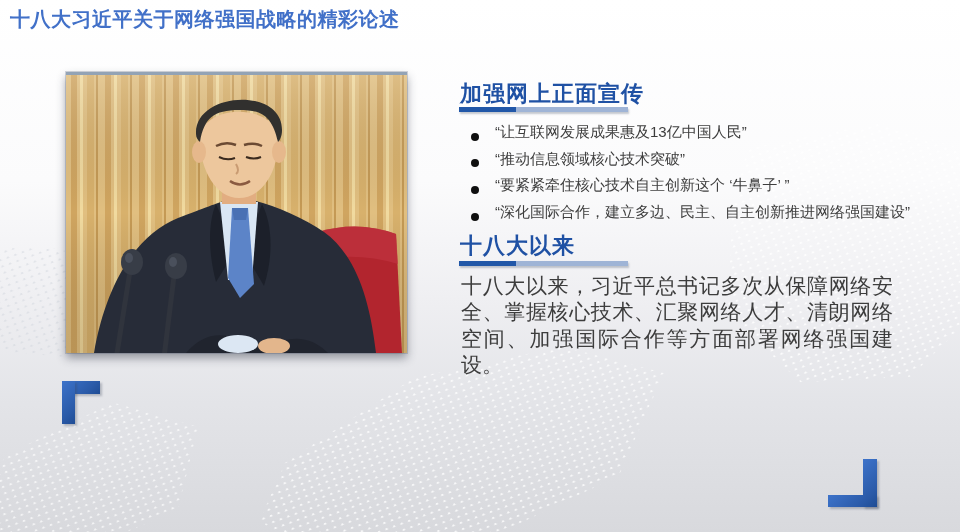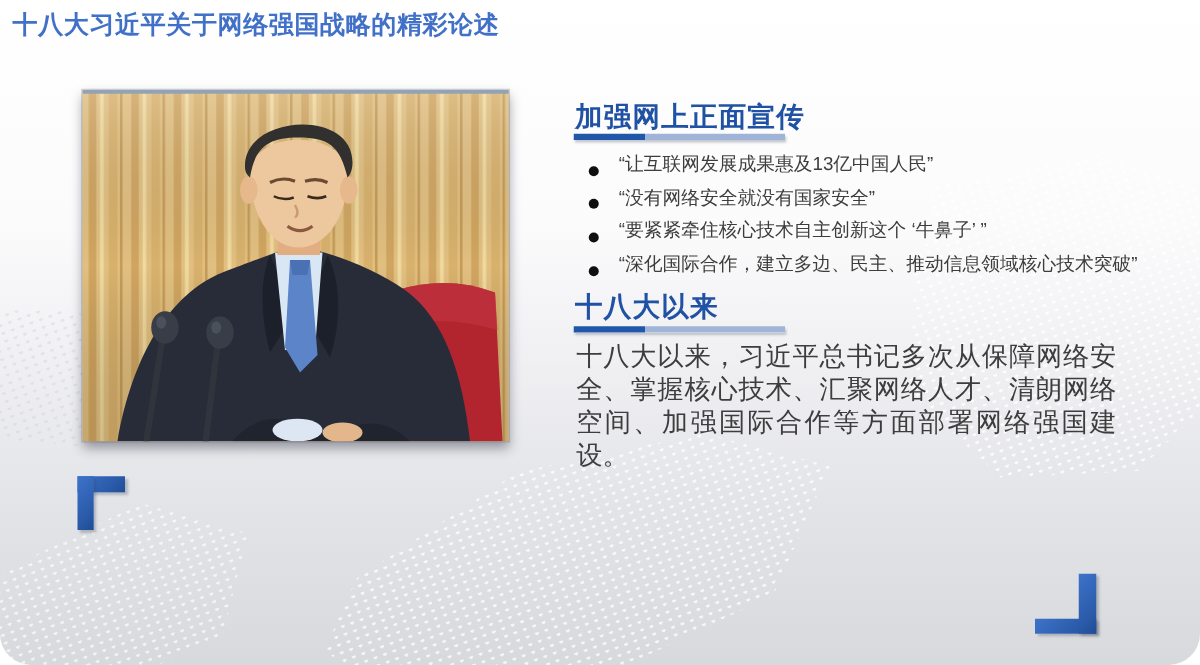--- a/index.html
+++ b/index.html
@@ -1,20 +1,19 @@
 <!DOCTYPE html>
 <html><head>
 <meta charset="utf-8">
 <style>
   html,body { margin:0; padding:0; background:#ffffff; }
   .slide {
     position:relative; width:960px; height:532px; overflow:hidden;
     font-family:"Liberation Sans","DejaVu Sans",sans-serif;
     background:linear-gradient(180deg,#ffffff 0%,#fbfbfc 34%,#efeff2 56%,#e3e4e8 76%,#d8d9dd 100%);
-    border-radius:25px;
   }
   
   .dots {
     position:absolute; pointer-events:none;
     background-image:radial-gradient(ellipse 2.6px 1.9px at 4px 3px, rgba(255,255,255,.95) 55%, rgba(255,255,255,0) 62%);
     background-size:8px 6.5px; transform:rotate(-20deg);
   }
   .dots.gray {
     background-image:radial-gradient(ellipse 2.6px 1.9px at 4px 3px, rgba(205,210,218,.55) 55%, rgba(205,210,218,0) 62%);
   }
@@ -147,29 +146,29 @@
     <span class="seg-dark"></span><span class="seg-light"></span>
   </div>
 
   <ul class="bullets">
     <li>
       <span class="dot"></span>
       <span>“让互联网发展成果惠及13亿中国人民”</span>
     </li>
     <li>
       <span class="dot"></span>
-      <span>“没有网络安全就没有国家安全”</span>
+      <span>“推动信息领域核心技术突破”</span>
     </li>
     <li>
       <span class="dot"></span>
       <span>“要紧紧牵住核心技术自主创新这个 ‘牛鼻子’ ”</span>
     </li>
     <li>
       <span class="dot"></span>
-      <span>“深化国际合作，建立多边、民主、推动信息领域核心技术突破”</span>
+      <span>“深化国际合作，建立多边、民主、自主创新推进网络强国建设”</span>
     </li>
   </ul>
 
   <h2 class="sec-heading" style="top:231px;">十八大以来</h2>
   <div class="rule" style="top:261px;">
     <span class="seg-dark"></span><span class="seg-light"></span>
   </div>
   <p class="study-body">十八大以来，习近平总书记多次从保障网络安全、掌握核心技术、汇聚网络人才、清朗网络空间、加强国际合作等方面部署网络强国建设。</p>
 
   <div class="bracket bracket-tl">

